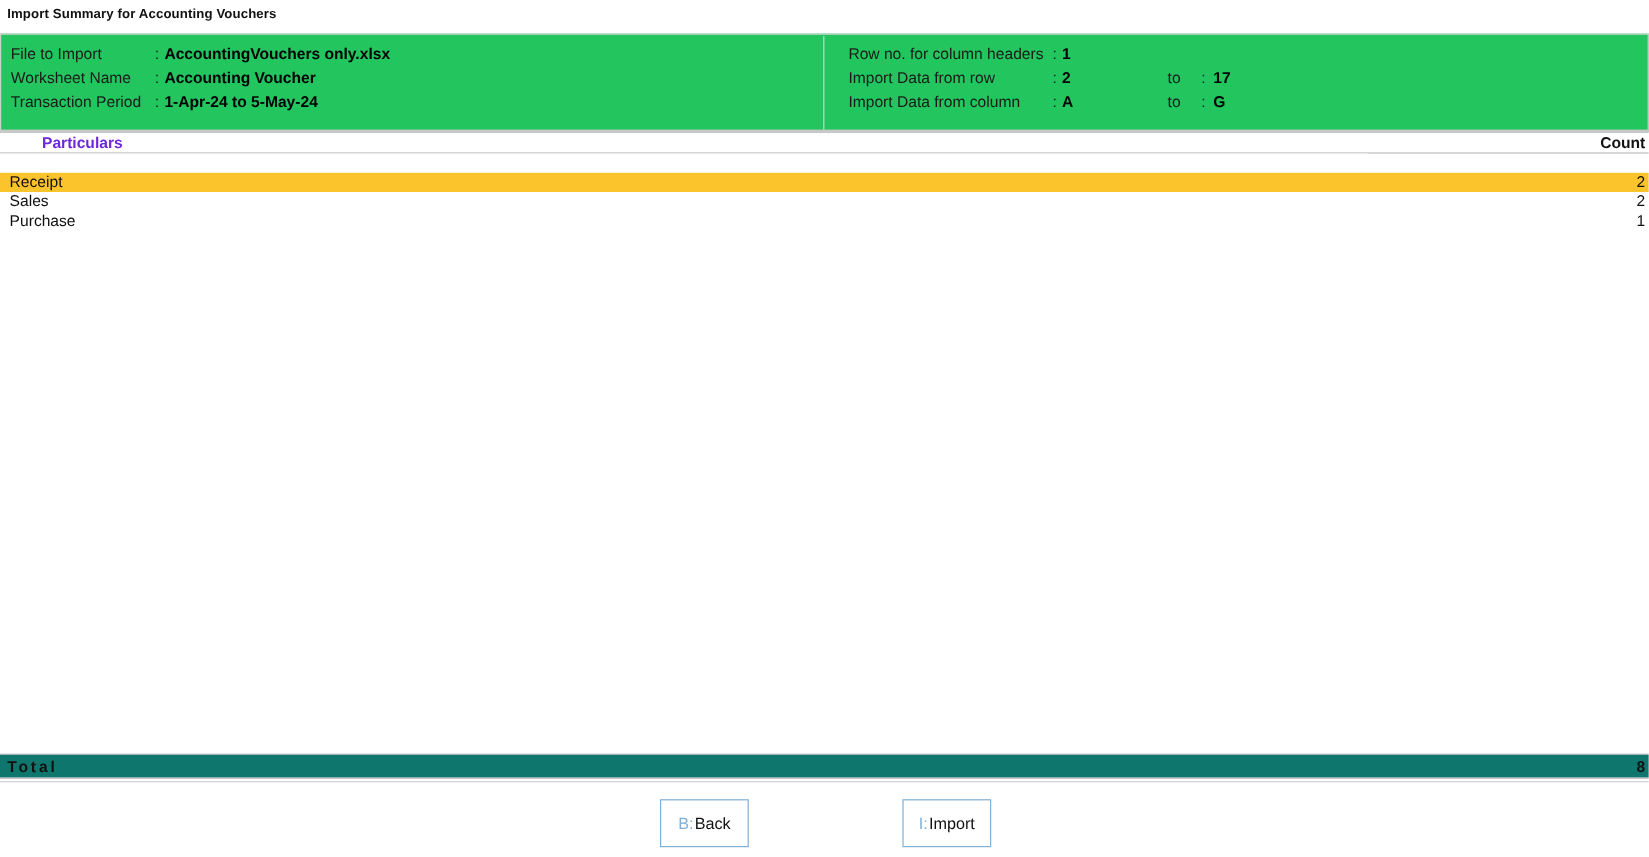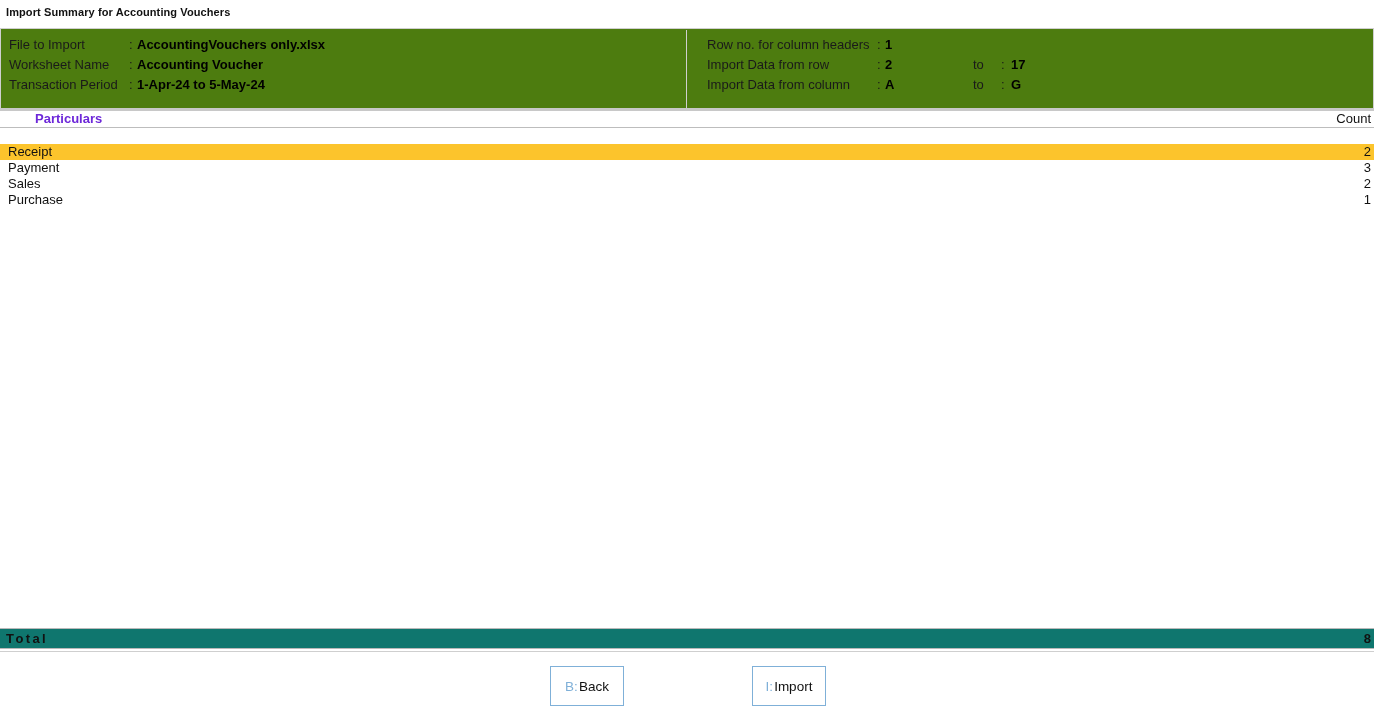--- a/index.html
+++ b/index.html
@@ -32,21 +32,21 @@
   .info-box {
     position: absolute;
     left: 0;
     top: 28px;
     width: 1374px;
     height: 82px;
     box-sizing: border-box;
     border-top: 1px solid #cfcfcf;
     border-left: 1px solid #cfcfcf;
     border-right: 1px solid #cfcfcf;
-    background: #4d7c0f;
+    background: #22c55e;
   }
   .info-box-shadow {
     position: absolute;
     left: 0;
     top: 108px;
     width: 1374px;
     height: 3px;
     background: #c8c8c8;
   }
   .info-divider {
@@ -127,21 +127,21 @@
     font-weight: bold;
     font-size: 13px;
     color: #6d28d9;
     padding-left: 31px;
   }
   .col-header .ch-right {
     position: absolute;
     right: 3px;
     top: 0;
     line-height: 16px;
-    font-weight: normal;
+    font-weight: bold;
     font-size: 13px;
     color: #111111;
   }
 
   
   .rows-area {
     position: absolute;
     left: 0;
     top: 128px;
     width: 1140px;
@@ -320,24 +320,20 @@
 </div>
 
 <div class="rows-area">
   <div class="spacer-row"></div>
 
   <div class="data-row selected">
     <span class="cell-name">Receipt</span>
     <span class="cell-count">2</span>
   </div>
   <div class="data-row">
-    <span class="cell-name">Payment</span>
-    <span class="cell-count">3</span>
-  </div>
-  <div class="data-row">
     <span class="cell-name">Sales</span>
     <span class="cell-count">2</span>
   </div>
   <div class="data-row">
     <span class="cell-name">Purchase</span>
     <span class="cell-count">1</span>
   </div>
 </div>
 
 <div class="total-sep-top"></div>

